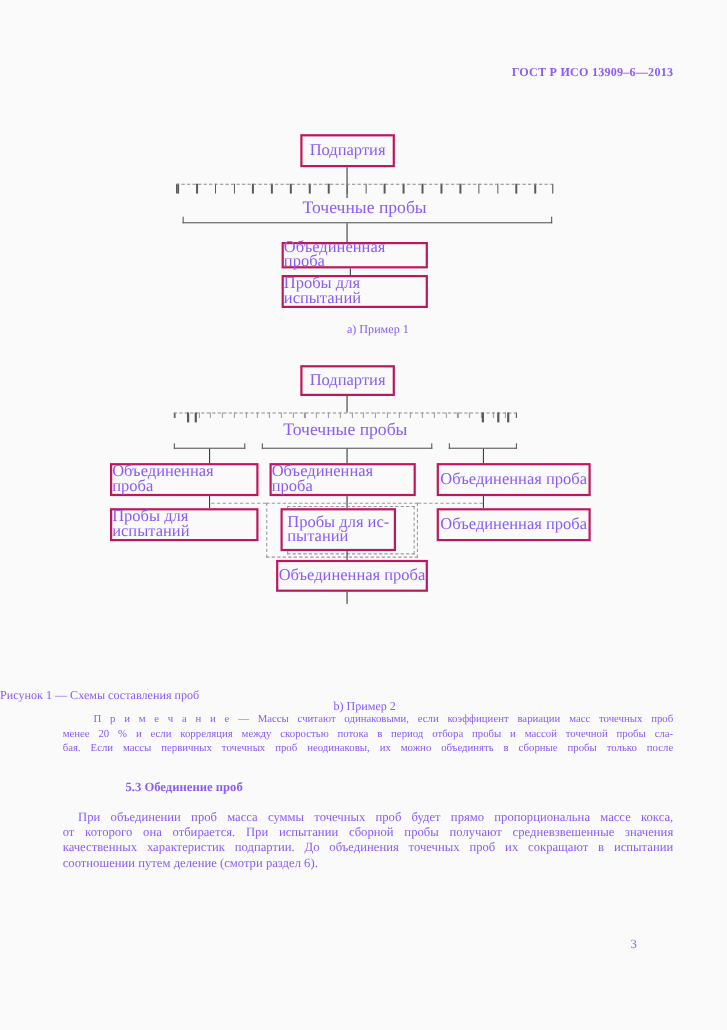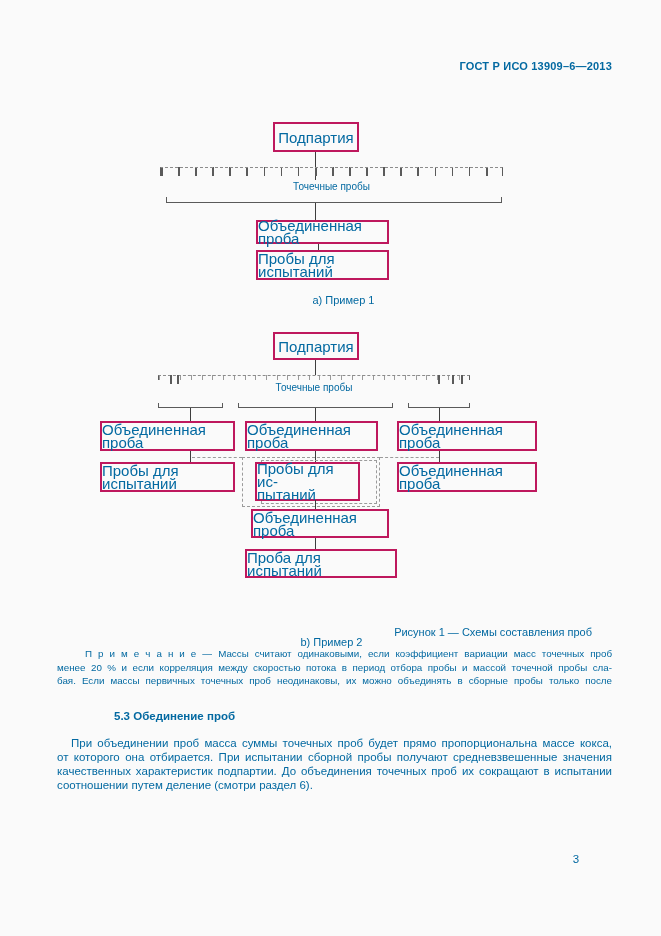--- a/index.html
+++ b/index.html
@@ -1,41 +1,41 @@
 <!DOCTYPE html>
 <html><head>
 <meta charset="utf-8">
 <style>
   html,body { margin:0; padding:0; background:#e8e8e8; }
   .page {
     position:relative; width:661px; height:936px; margin:0 auto;
     background:#fafafa; overflow:hidden;
-    font-family:Liberation Sans, sans-serif; color:#0369a1;
+    font-family:Liberation Serif, serif; color:#8b5cf6;
   }
   .doc-header { position:absolute; left:57px; top:60px; width:555px;
     text-align:right; font-size:11px; font-weight:bold; letter-spacing:.2px; }
   .dbox { position:absolute; border:2px solid #be185d; background:#fafafa;
     display:flex; align-items:center; justify-content:center; 
     font-size:15px; line-height:13px; box-sizing:border-box; white-space:pre-line; }
   .vline { position:absolute; width:1px; background:#3d3d3d; }
   .comb { position:absolute; box-sizing:border-box;
     border-top:1px dashed #8c8c8c;
     border-left:1px solid #5a5a5a; border-right:1px solid #5a5a5a; }
   .comb.c1 { background:repeating-linear-gradient(90deg,#5a5a5a 0 1.6px,transparent 1.6px 17.1px); }
   .comb.c2 { background:repeating-linear-gradient(90deg,#9a9a9a 0 1px,transparent 1px 10.7px); }
   .tick-tall { position:absolute; width:1.5px; background:#5a5a5a; }
   .brace { position:absolute; box-sizing:border-box;
     border-left:1px solid #5a5a5a; border-right:1px solid #5a5a5a;
     border-bottom:1px solid #5a5a5a; }
-  .dlabel { position:absolute; font-size:10px; text-align:center; }
+  .dlabel { position:absolute; font-size:16px; text-align:center; }
   .dashed-h { position:absolute; border-top:1px dashed #9b9b9b; }
   .dashed-rect { position:absolute; border:1px dashed #9b9b9b; box-sizing:border-box; }
   .caption { position:absolute; font-size:11px; text-align:center; }
   .fig-caption { position:absolute; left:0; top:626px; width:592px;
-    text-align:right; font-size:11px; }
+    text-align:left; font-size:11px; }
   .note { position:absolute; left:57px; top:647px; width:555px; }
   .note .ln { font-size:9.8px; line-height:13.6px; text-align:justify; text-align-last:justify; }
   .note .ln.first { padding-left:28px; }
   .note .ln.last { text-align:left; text-align-last:left; }
   .sec-heading { position:absolute; left:70px; top:710px; font-size:11.5px; font-weight:bold;padding-left:44px; }
   .body-par { position:absolute; left:57px; top:737px; width:555px; }
   .body-par .ln { font-size:11.5px; line-height:13.9px; text-align:justify; text-align-last:justify; }
   .body-par .ln.first { padding-left:14px; }
   .body-par .ln.last { text-align:left; text-align-last:left; }
   .page-num { position:absolute; left:540px; top:853px; width:72px;
@@ -105,21 +105,20 @@
   <div class="dbox" style="left:255px; top:462px; width:105px; height:39px;">Пробы для ис-
 пытаний</div>
   <div class="dbox" style="left:397px; top:462px; width:140px; height:30px;">Объединенная проба</div>
 
   <div class="vline" style="left:315px; top:500px; height:9px;"></div>
 
   <div class="dbox" style="left:251px; top:509px; width:138px; height:29px;">Объединенная проба</div>
 
   <div class="vline" style="left:315px; top:538px; height:11px;"></div>
 
-  <div class="dbox" style="left:245px; top:549px; width:152px; height:29px;">Проба для испытаний</div>
 
   <div class="caption" style="left:160px; top:601px; width:343px;margin-top:35px;">b) Пример 2</div>
 
   <div class="fig-caption">Рисунок 1 — Схемы составления проб</div>
 
   <div class="note">
     <div class="ln first">П р и м е ч а н и е — Массы считают одинаковыми, если коэффициент вариации масс точечных проб</div>
     <div class="ln">менее 20 % и если корреляция между скоростью потока в период отбора пробы и массой точечной пробы сла-</div>
     <div class="ln">бая. Если массы первичных точечных проб неодинаковы, их можно объединять в сборные пробы только после</div>
   </div>

